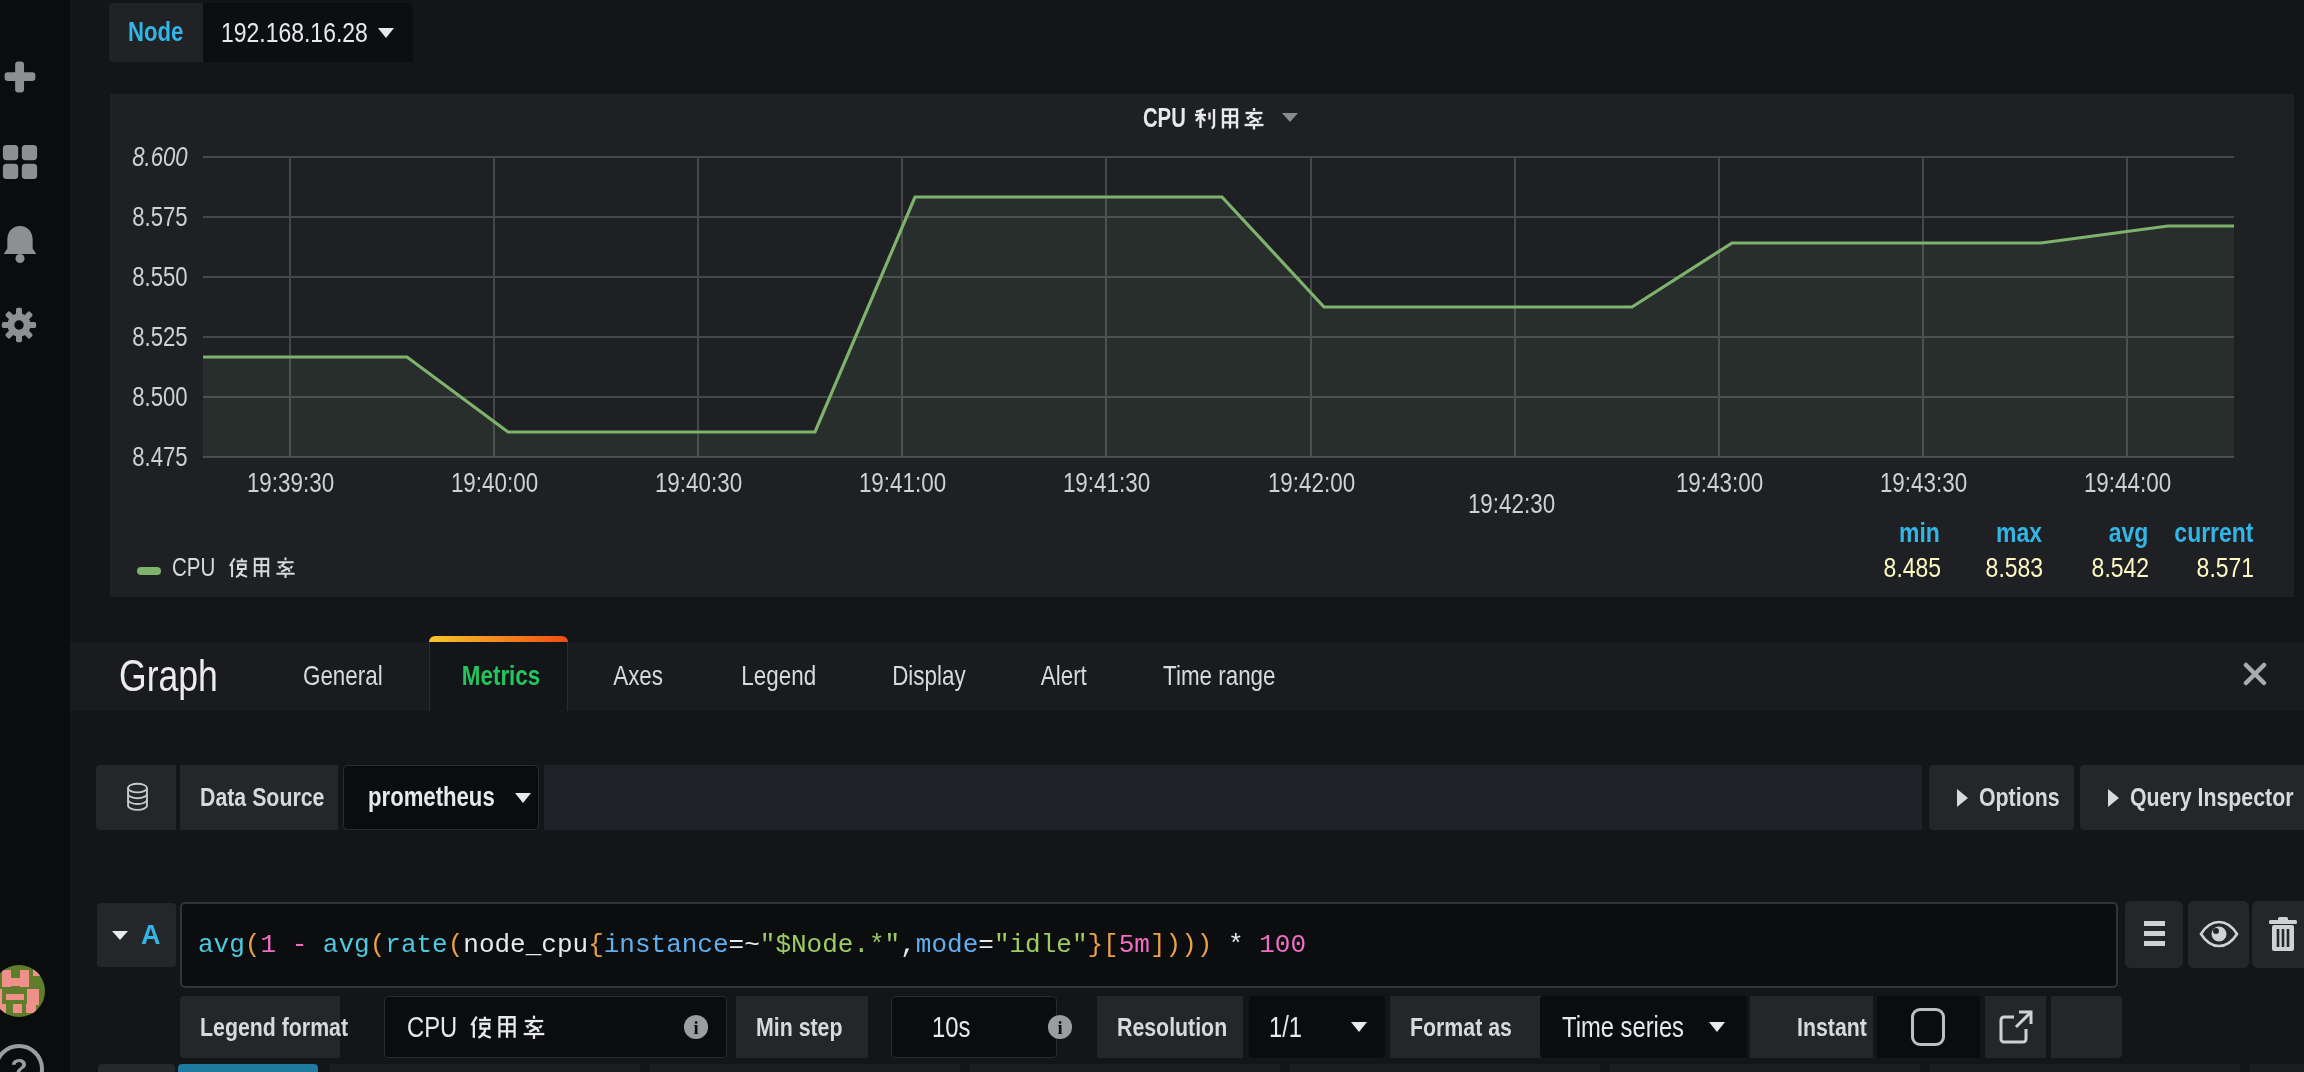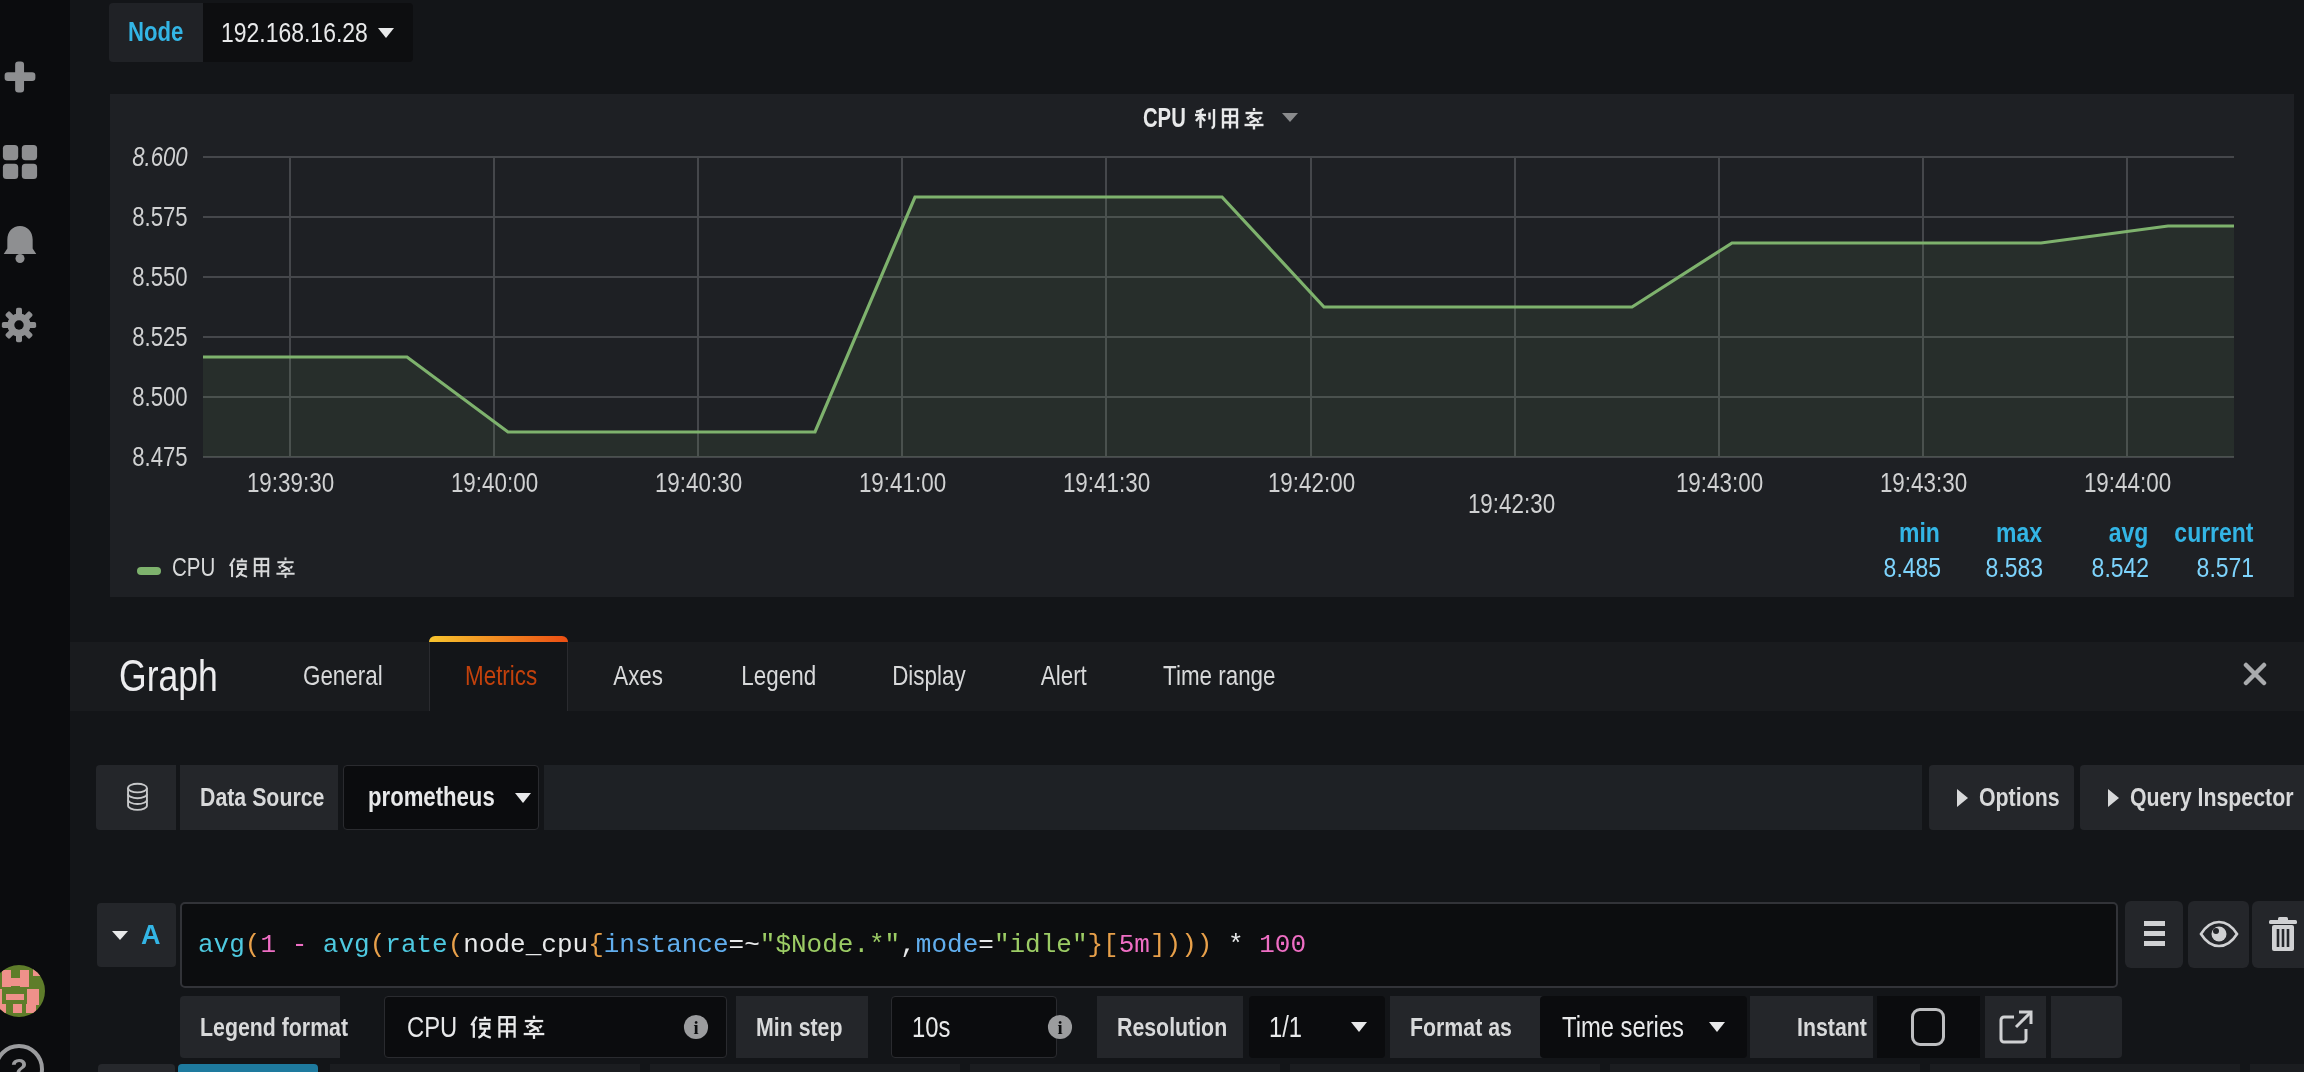--- a/index.html
+++ b/index.html
@@ -10,21 +10,21 @@
   .inp { background:#0b0c0e; color:#e8e9ea; font-size:28px; display:flex; align-items:center; border-radius:4px; white-space:nowrap; }
   .cx { display:inline-block; transform:scaleX(0.82); transform-origin:0 50%; }
   .cxr { display:inline-block; transform:scaleX(0.82); transform-origin:100% 50%; }
   .cxc { display:inline-block; transform:scaleX(0.80); transform-origin:50% 50%; }
   .caret-dn { width:0; height:0; border-left:9px solid transparent; border-right:9px solid transparent; border-top:11px solid #e8e9ea; }
   .caret-rt { width:0; height:0; border-top:9px solid transparent; border-bottom:9px solid transparent; border-left:11px solid #d8d9da; }
   .ylab { position:absolute; left:68px; width:120px; text-align:right; color:#d0d1d2; font-size:27px; line-height:27px; }
   .xlab { position:absolute; top:469px; width:150px; text-align:center; color:#d0d1d2; font-size:28px; line-height:28px; }
   .tab  { position:absolute; top:661px; text-align:center; color:#d8d9da; font-size:28px; line-height:30px; }
   .stat { position:absolute; width:150px; text-align:right; color:#33b5e5; font-weight:700; font-size:28px; }
-  .statv{ position:absolute; width:150px; text-align:right; color:#7dd3fc; font-size:28px; }
+  .statv{ position:absolute; width:150px; text-align:right; color:#fef9c3; font-size:28px; }
   .cjk  { display:inline-block; }
 </style>
 </head>
 <body>
 
 <svg width="0" height="0" style="position:absolute">
 <defs>
   <g id="g-yong" fill="none" stroke="currentColor">
     <path d="M5 22 V3 H19 V22"></path>
         <path d="M5 9.5 H19"></path>
@@ -205,21 +205,21 @@
 <div class="statv" style="left:1791px;top:552px;"><span class="cxr">8.485</span></div>
 <div class="statv" style="left:1893px;top:552px;"><span class="cxr">8.583</span></div>
 <div class="statv" style="left:1999px;top:552px;"><span class="cxr">8.542</span></div>
 <div class="statv" style="left:2104px;top:552px;"><span class="cxr">8.571</span></div>
 
 <div class="abs" style="left:70px;top:642px;width:2234px;height:69px;background:#191b1e;"></div>
 <div class="abs" style="left:119px;top:650px;color:#ececee;font-size:45px;font-weight:500;"><span class="cx" style="transform:scaleX(0.79);">Graph</span></div>
 <div class="tab" style="left:263px;width:160px;"><span class="cxc">General</span></div>
 <div class="abs" style="left:429px;top:636px;width:139px;height:75px;background:#131518;border-left:1px solid #2a2b2f;border-right:1px solid #2a2b2f;border-radius:6px 6px 0 0;"></div>
 <div class="abs" style="left:429px;top:636px;width:139px;height:6px;background:linear-gradient(90deg,#f7c52e,#ec4e13);border-radius:6px 6px 0 0;"></div>
-<div class="tab" style="left:421px;width:160px;color:#c2410c;"><span class="cxc">Metrics</span></div>
+<div class="tab" style="left:421px;width:160px;color:#22c55e;font-weight:bold;"><span class="cxc">Metrics</span></div>
 <div class="tab" style="left:558px;width:160px;"><span class="cxc">Axes</span></div>
 <div class="tab" style="left:699px;width:160px;"><span class="cxc">Legend</span></div>
 <div class="tab" style="left:849px;width:160px;"><span class="cxc">Display</span></div>
 <div class="tab" style="left:984px;width:160px;"><span class="cxc">Alert</span></div>
 <div class="tab" style="left:1139px;width:160px;"><span class="cxc">Time range</span></div>
 <svg class="abs" style="left:2243px;top:662px;" width="24" height="24" viewBox="0 0 24 24">
   <path d="M3 3 L21 21 M21 3 L3 21" stroke="#a9abad" stroke-width="4.5" stroke-linecap="round"></path>
 </svg>
 
 <div class="lbl abs" style="left:96px;top:765px;width:80px;height:65px;border-radius:4px 0 0 4px;"></div>
@@ -293,21 +293,21 @@
       <use href="#g-lv"></use>
     </svg>
 </div>
 <svg class="abs" style="left:683px;top:1014px;" width="26" height="26" viewBox="0 0 28 28">
   <circle cx="14" cy="14" r="13" fill="#9b9c9e"></circle>
   <text x="14" y="21" font-size="20" font-weight="700" font-family="Liberation Serif" fill="#0b0c0e" text-anchor="middle">i</text>
 </svg>
 <div class="lbl abs" style="left:736px;top:996px;width:132px;height:62px;">
     <span class="cx" style="margin-left:20px;">Min step</span>
   </div>
-<div class="inp abs" style="left:891px;top:996px;width:166px;height:62px;border:1px solid #2a2b2f;">
+<div class="inp abs" style="left:891px;top:996px;width:166px;height:62px;border:1px solid #2a2b2f;padding-left:20px;">
   <span class="cx" style="margin-left:20px;font-size:29px;">10s</span>
 </div>
 <svg class="abs" style="left:1047px;top:1014px;" width="26" height="26" viewBox="0 0 28 28">
   <circle cx="14" cy="14" r="13" fill="#9b9c9e"></circle>
   <text x="14" y="21" font-size="20" font-weight="700" font-family="Liberation Serif" fill="#0b0c0e" text-anchor="middle">i</text>
 </svg>
 <div class="lbl abs" style="left:1097px;top:996px;width:146px;height:62px;">
     <span class="cx" style="margin-left:20px;">Resolution</span>
   </div>
 <div class="inp abs" style="left:1249px;top:996px;width:136px;height:62px;">

